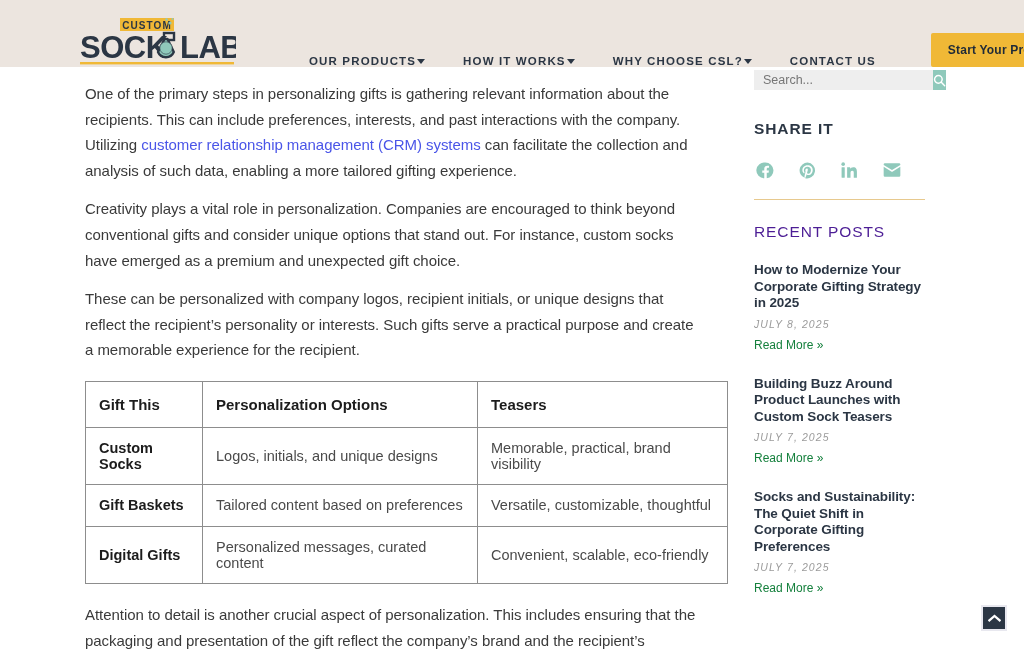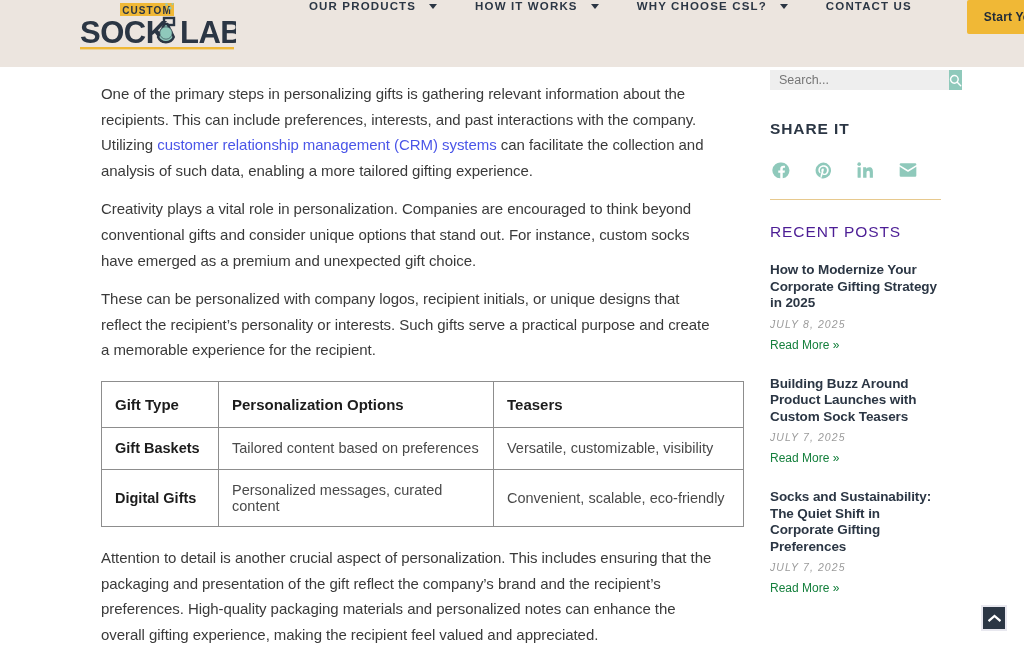--- a/index.html
+++ b/index.html
@@ -9,21 +9,21 @@
     overflow: hidden;
     background: #ffffff;
     font-family: "Liberation Sans", sans-serif;
   }
 
   
   .site-header {
     height: 67px;
     background: #ece5df;
     display: flex;
-    align-items: flex-start;
+    align-items: flex-end;
     padding: 0 26px 0 78px;
     position: relative;
   }
 
   .logo {
     display: block;
     width: 158px;
     height: 50px;
     flex: 0 0 auto;
     position: relative;
@@ -33,21 +33,21 @@
 
   .main-nav {
     display: flex;
     align-items: center;
     margin-left: 54px;
     gap: 0px;
   }
   .nav-item {
     display: flex;
     align-items: center;
-    gap: 13px;
+    gap: 1px;
     padding: 0 19px;
     color: #2b3644;
     font-size: 11.5px;
     font-weight: bold;
     letter-spacing: 1.15px;
     white-space: nowrap;
     cursor: pointer;
   }
   .caret {
     width: 0; height: 0;
@@ -73,21 +73,20 @@
     font-family: "Liberation Sans", sans-serif;
   }
 
   
   .page-body {
     display: flex;
     align-items: flex-start;
     padding-top: 0;
     position: relative;
     height: 582px;
-    padding-left: 16px;
   }
 
   .article {
     width: 700px;
     padding: 14px 0 0 85px;
     flex: 0 0 auto;
   }
 
   .article p {
     font-size: 15px;
@@ -301,30 +300,35 @@
     <p>These can be personalized with company logos, recipient initials, or unique designs that reflect the recipient’s personality or interests. Such gifts serve a practical purpose and create a memorable experience for the recipient.</p>
 
     <table class="data-table">
       <colgroup>
         <col class="col-1">
           <col class="col-2">
           <col class="col-3">
       </colgroup>
       <thead>
         <tr>
-          <th>Gift Type</th>
+          <th>Gift This</th>
           <th>Personalization Options</th>
           <th>Teasers</th>
         </tr>
       </thead>
       <tbody>
         <tr>
+          <td class="rowhead">Custom Socks</td>
+          <td>Logos, initials, and unique designs</td>
+          <td>Memorable, practical, brand visibility</td>
+        </tr>
+        <tr>
           <td class="rowhead">Gift Baskets</td>
           <td>Tailored content based on preferences</td>
-          <td>Versatile, customizable, visibility</td>
+          <td>Versatile, customizable, thoughtful</td>
         </tr>
         <tr>
           <td class="rowhead">Digital Gifts</td>
           <td>Personalized messages, curated content</td>
           <td>Convenient, scalable, eco-friendly</td>
         </tr>
       </tbody>
     </table>
 
     <p>Attention to detail is another crucial aspect of personalization. This includes ensuring that the packaging and presentation of the gift reflect the company’s brand and the recipient’s preferences. High-quality packaging materials and personalized notes can enhance the overall gifting experience, making the recipient feel valued and appreciated.</p>

